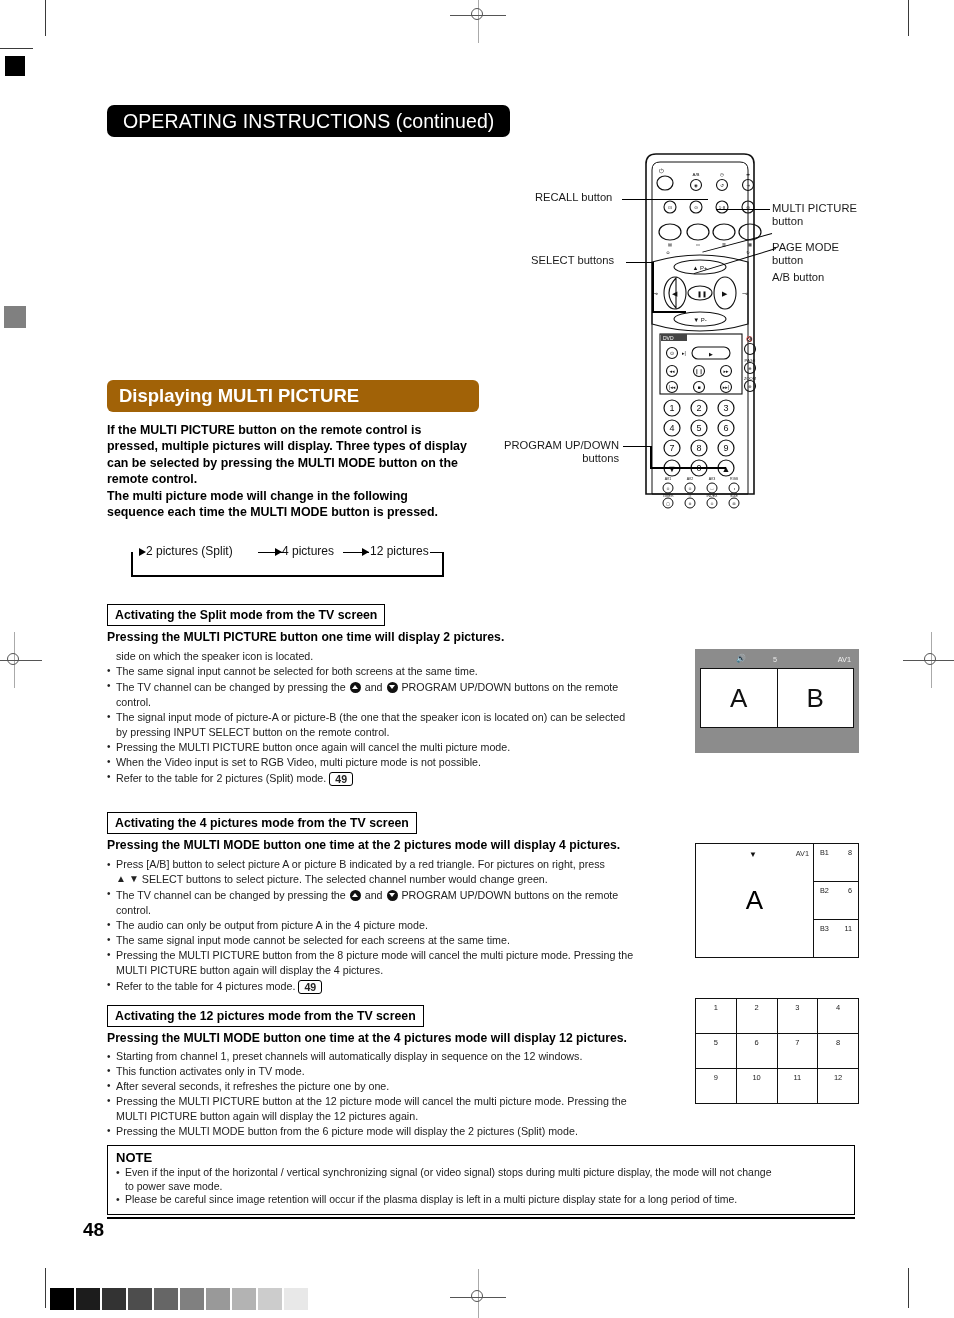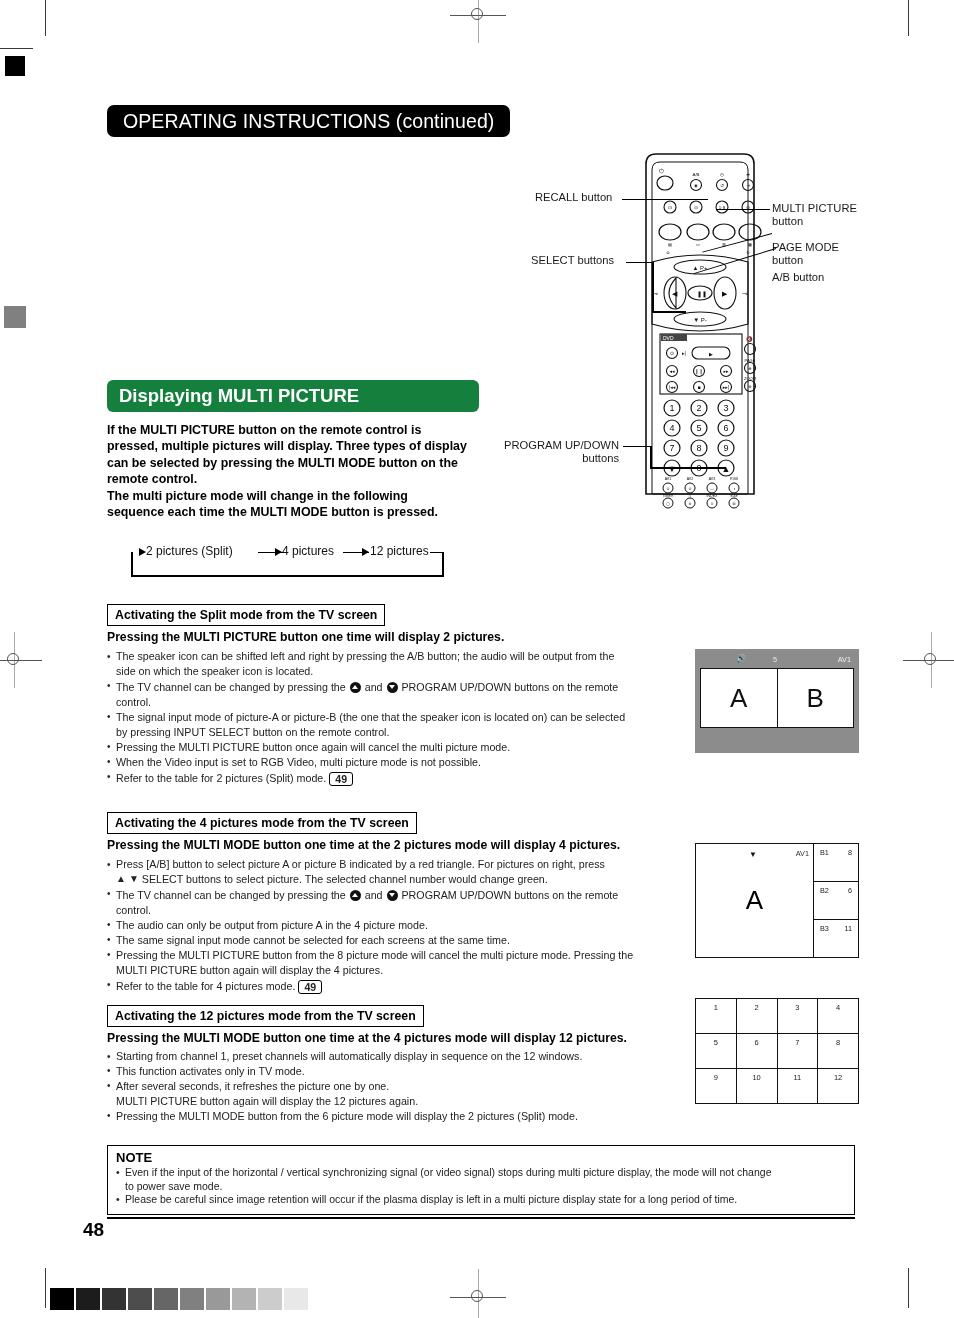--- a/index.html
+++ b/index.html
@@ -21,21 +21,21 @@
      border-radius:7px;padding:0 16px;display:flex;align-items:center;}
   #title-bar .t{color:#fff;font-size:19.5px;font-weight:normal;letter-spacing:.1px;}
 
   
   #remote-wrap{position:absolute;left:500px;top:150px;width:400px;height:360px;}
   .callout{position:absolute;font-size:11.2px;color:#1a1a1a;white-space:nowrap;line-height:13px;}
   .lead{position:absolute;background:#000;height:1px;}
 
   
   #sec-head{position:absolute;left:107px;top:380px;width:360px;height:32px;
-     background:#15803d;border-radius:6px;display:flex;align-items:center;padding-left:12px;}
+     background:#a16207;border-radius:6px;display:flex;align-items:center;padding-left:12px;}
   #sec-head .t{color:#fff;font-size:18.5px;font-weight:bold;}
 
   #intro{position:absolute;left:107px;top:422px;width:360px;font-size:12.4px;
      font-weight:bold;line-height:16.4px;}
 
   
   #seq{position:absolute;left:130px;top:544px;width:315px;height:36px;}
   #seq .lbl{position:absolute;font-size:12px;color:#111;white-space:nowrap;top:0px;}
   #seq .ln{position:absolute;background:#000;}
   #seq .ar{position:absolute;width:0;height:0;border-top:4px solid transparent;
@@ -357,22 +357,22 @@
   <div class="ar" style="left:232px;top:4px;"></div>
   <div class="ln" style="left:300px;top:7.5px;width:14px;height:1.6px;"></div>
   <div class="ln" style="left:312px;top:7.5px;width:1.6px;height:25px;"></div>
   <div class="ln" style="left:1px;top:31px;width:313px;height:1.6px;"></div>
   <div class="ln" style="left:1px;top:7.5px;width:1.6px;height:25px;"></div>
 </div>
 
 <div class="sub-box" style="left:107px;top:604px;">Activating the Split mode from the TV screen</div>
 <div class="lead-line" style="left:107px;top:630px;">Pressing the MULTI PICTURE button one time will display 2 pictures.</div>
 <ul class="bl" style="left:107px;top:650px;">
-  <li><span>The speaker icon can be shifted left and right by pressing the A/B button; the audio will be output from the</span></li>
   <li class="nb"><span>side on which the speaker icon is located.</span></li>
+  <li><span>The same signal input cannot be selected for both screens at the same time.</span></li>
   <li>The TV channel can be changed by pressing the <span class="ico up"><i></i></span> and <span class="ico dn"><i></i></span> PROGRAM UP/DOWN buttons on the remote</li>
   <li class="nb"><span>control.</span></li>
   <li><span>The signal input mode of picture-A or picture-B (the one that the speaker icon is located on) can be selected</span></li>
   <li class="nb"><span>by pressing INPUT SELECT button on the remote control.</span></li>
   <li><span>Pressing the MULTI PICTURE button once again will cancel the multi picture mode.</span></li>
   <li><span>When the Video input is set to RGB Video, multi picture mode is not possible.</span></li>
   <li><span>Refer to the table for 2 pictures (Split) mode.</span><span class="pgref">49</span></li>
 </ul>
 
 <div class="sub-box" style="left:107px;top:812px;">Activating the 4 pictures mode from the TV screen</div>
@@ -388,20 +388,21 @@
   <li class="nb"><span>MULTI PICTURE button again will display the 4 pictures.</span></li>
   <li><span>Refer to the table for 4 pictures mode.</span><span class="pgref">49</span></li>
 </ul>
 
 <div class="sub-box" style="left:107px;top:1005px;">Activating the 12 pictures mode from the TV screen</div>
 <div class="lead-line" style="left:107px;top:1031px;">Pressing the MULTI MODE button one time at the 4 pictures mode will display 12 pictures.</div>
 <ul class="bl" style="left:107px;top:1050px;">
   <li><span>Starting from channel 1, preset channels will automatically display in sequence on the 12 windows.</span></li>
   <li><span>This function activates only in TV mode.</span></li>
   <li><span>After several seconds, it refreshes the picture one by one.</span></li>
+  <li><span>Pressing the MULTI PICTURE button at the 12 picture mode will cancel the multi picture mode. Pressing the</span></li>
   <li class="nb"><span>MULTI PICTURE button again will display the 12 pictures again.</span></li>
   <li><span>Pressing the MULTI MODE button from the 6 picture mode will display the 2 pictures (Split) mode.</span></li>
 </ul>
 
 <div class="scr" id="scr2">
   <div class="bar">
     <span class="spk">🔊</span>
     <span class="ch">5</span>
     <span class="av">AV1</span>
   </div>

